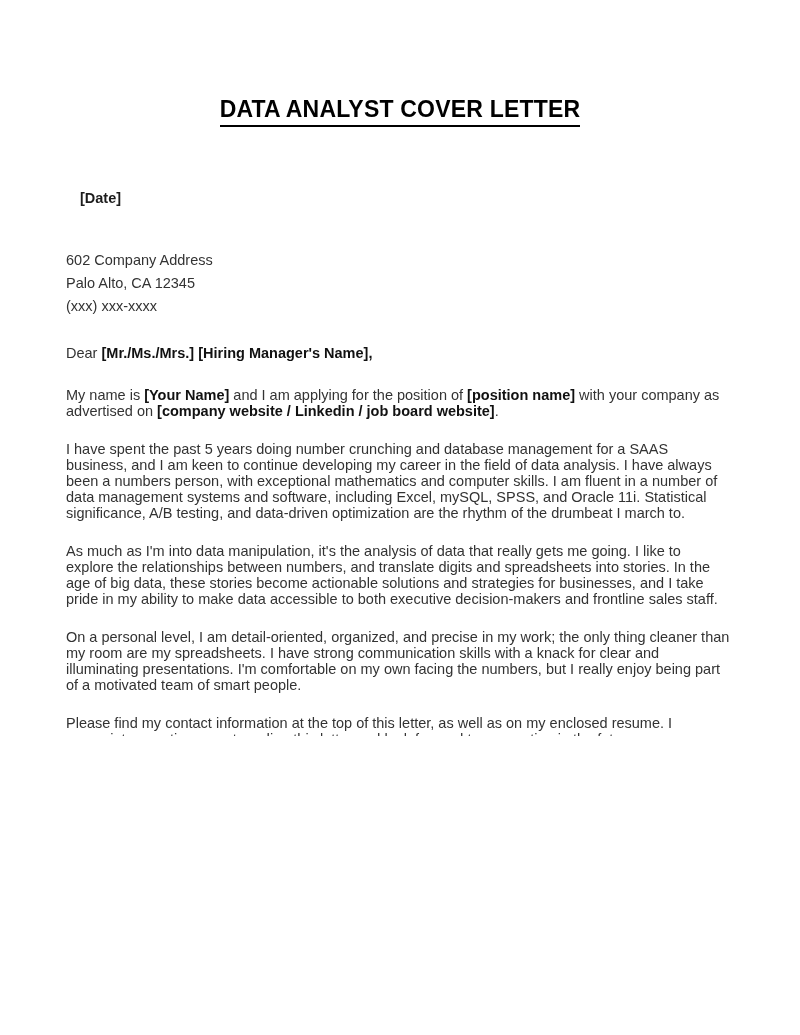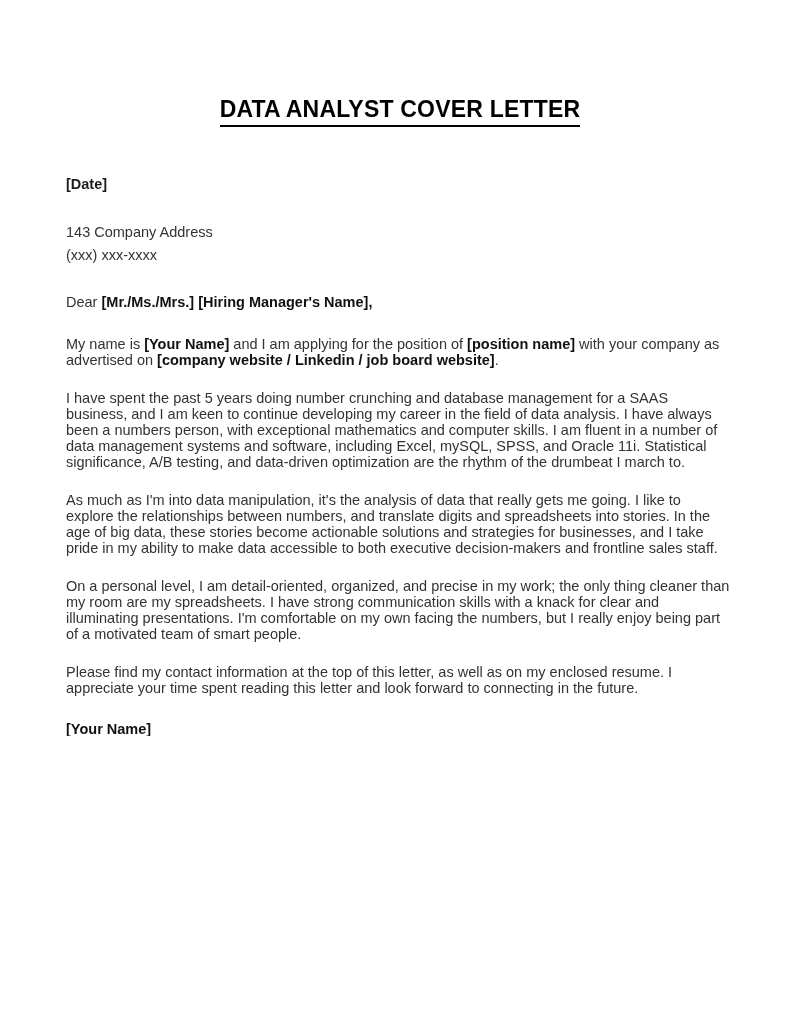--- a/index.html
+++ b/index.html
@@ -33,21 +33,21 @@
     letter-spacing: 0.2px;
     color: #000000;
     line-height: 1.2;
   }
   .doc-title .title-text {
     display: inline-block;
     border-bottom: 2.5px solid #000000;
     padding-bottom: 1px;
   }
   .date-line {
-    margin: 0;
+    margin: 14px;
     padding-top: 46px;
     font-size: 14.5px;
     font-weight: bold;
     color: #1c1c1c;
     line-height: 23px;
   }
   .address-block {
     margin: 0;
     padding-top: 25px;
     font-size: 14.5px;
@@ -100,21 +100,22 @@
 
 <div class="page">
 
   <h1 class="doc-title">
     <span class="title-text">DATA ANALYST COVER LETTER</span>
   </h1>
 
   <p class="date-line">[Date]</p>
 
   <div class="address-block">
-    <span class="addr-line">143 Company Address</span>
+    <span class="addr-line">602 Company Address</span>
+    <span class="addr-line">Palo Alto, CA 12345</span>
     <span class="addr-line">(xxx) xxx-xxxx</span>
   </div>
 
   <p class="salutation"><span>Dear </span><b>[Mr./Ms./Mrs.]</b><span> </span><b>[Hiring Manager's Name],</b></p>
 
   <p class="para"><span>My name is </span><b>[Your Name]</b><span> and I am applying for the position of </span><b>[position name]</b><span> with your company as advertised on </span><b>[company website / Linkedin / job board website]</b><span>.</span></p>
 
   <p class="para">I have spent the past 5 years doing number crunching and database management for a SAAS business, and I am keen to continue developing my career in the field of data analysis. I have always been a numbers person, with exceptional mathematics and computer skills. I am fluent in a number of data management systems and software, including Excel, mySQL, SPSS, and Oracle 11i. Statistical significance, A/B testing, and data-driven optimization are the rhythm of the drumbeat I march to.</p>
 
   <p class="para">As much as I'm into data manipulation, it's the analysis of data that really gets me going. I like to explore the relationships between numbers, and translate digits and spreadsheets into stories. In the age of big data, these stories become actionable solutions and strategies for businesses, and I take pride in my ability to make data accessible to both executive decision-makers and frontline sales staff.</p>

